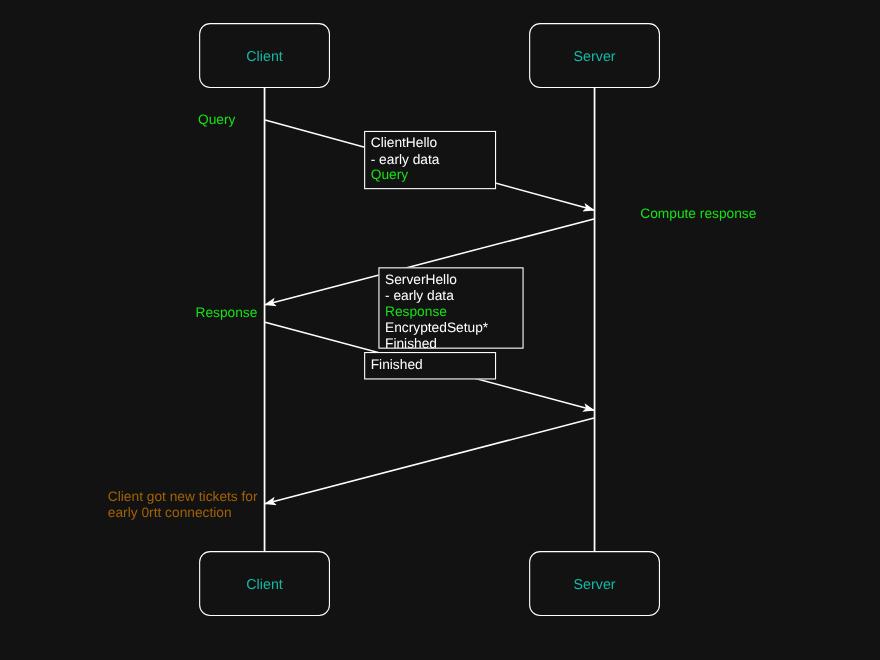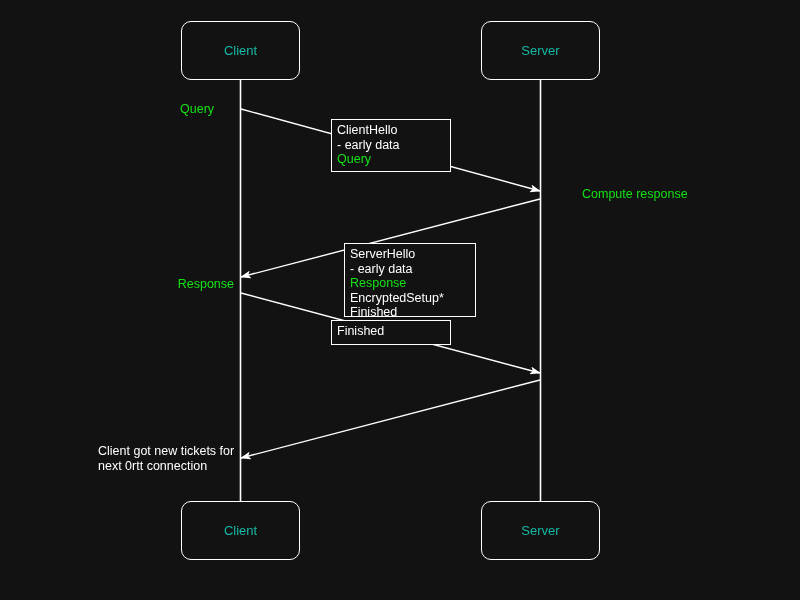--- a/index.html
+++ b/index.html
@@ -52,21 +52,21 @@
     color: #15e215;
   }
   .note {
     position: absolute;
     color: #15e215;
     font-size: 12.5px;
     line-height: 15px;
     white-space: nowrap;
   }
   .note.white {
-    color: #ffffff;
+    color: #a16207;
   }
   .note.right-align {
     text-align: right;
   }
 </style>
 </head>
 <body>
 
 <div id="stage">
 
@@ -125,16 +125,16 @@
 
 
   <div class="note" style="left:180px; top:102px; width:55px;">Query</div>
 
   <div class="note" style="left:546px; top:187px;margin-left:36px;">Compute response</div>
 
   <div class="note right-align" style="left:126px; top:277px; width:108px;">Response</div>
 
   <div class="note white" style="left:98px; top:444px;">
     <span>Client got new tickets for</span><br>
-    <span>next 0rtt connection</span>
+    <span>early 0rtt connection</span>
   </div>
 
 </div>
 
 </body></html>

